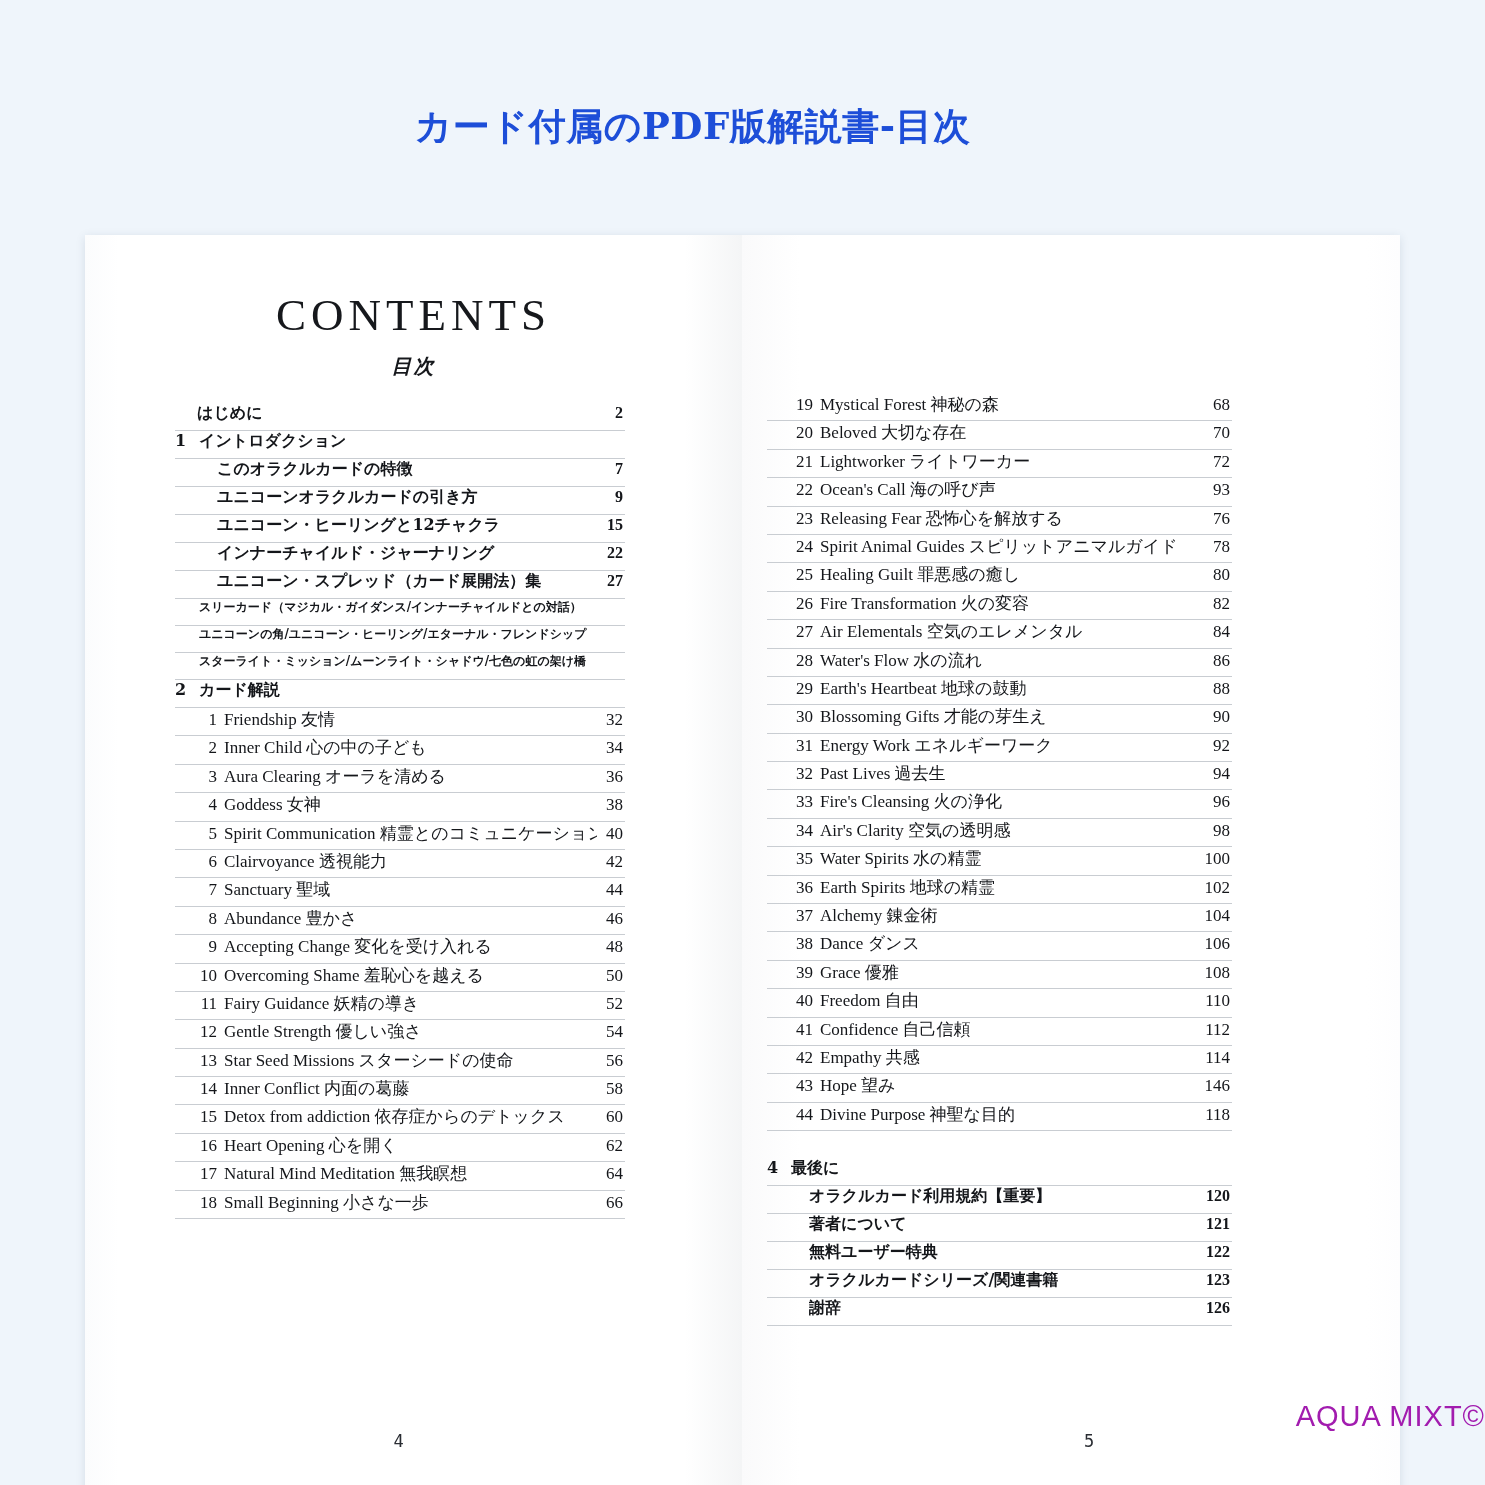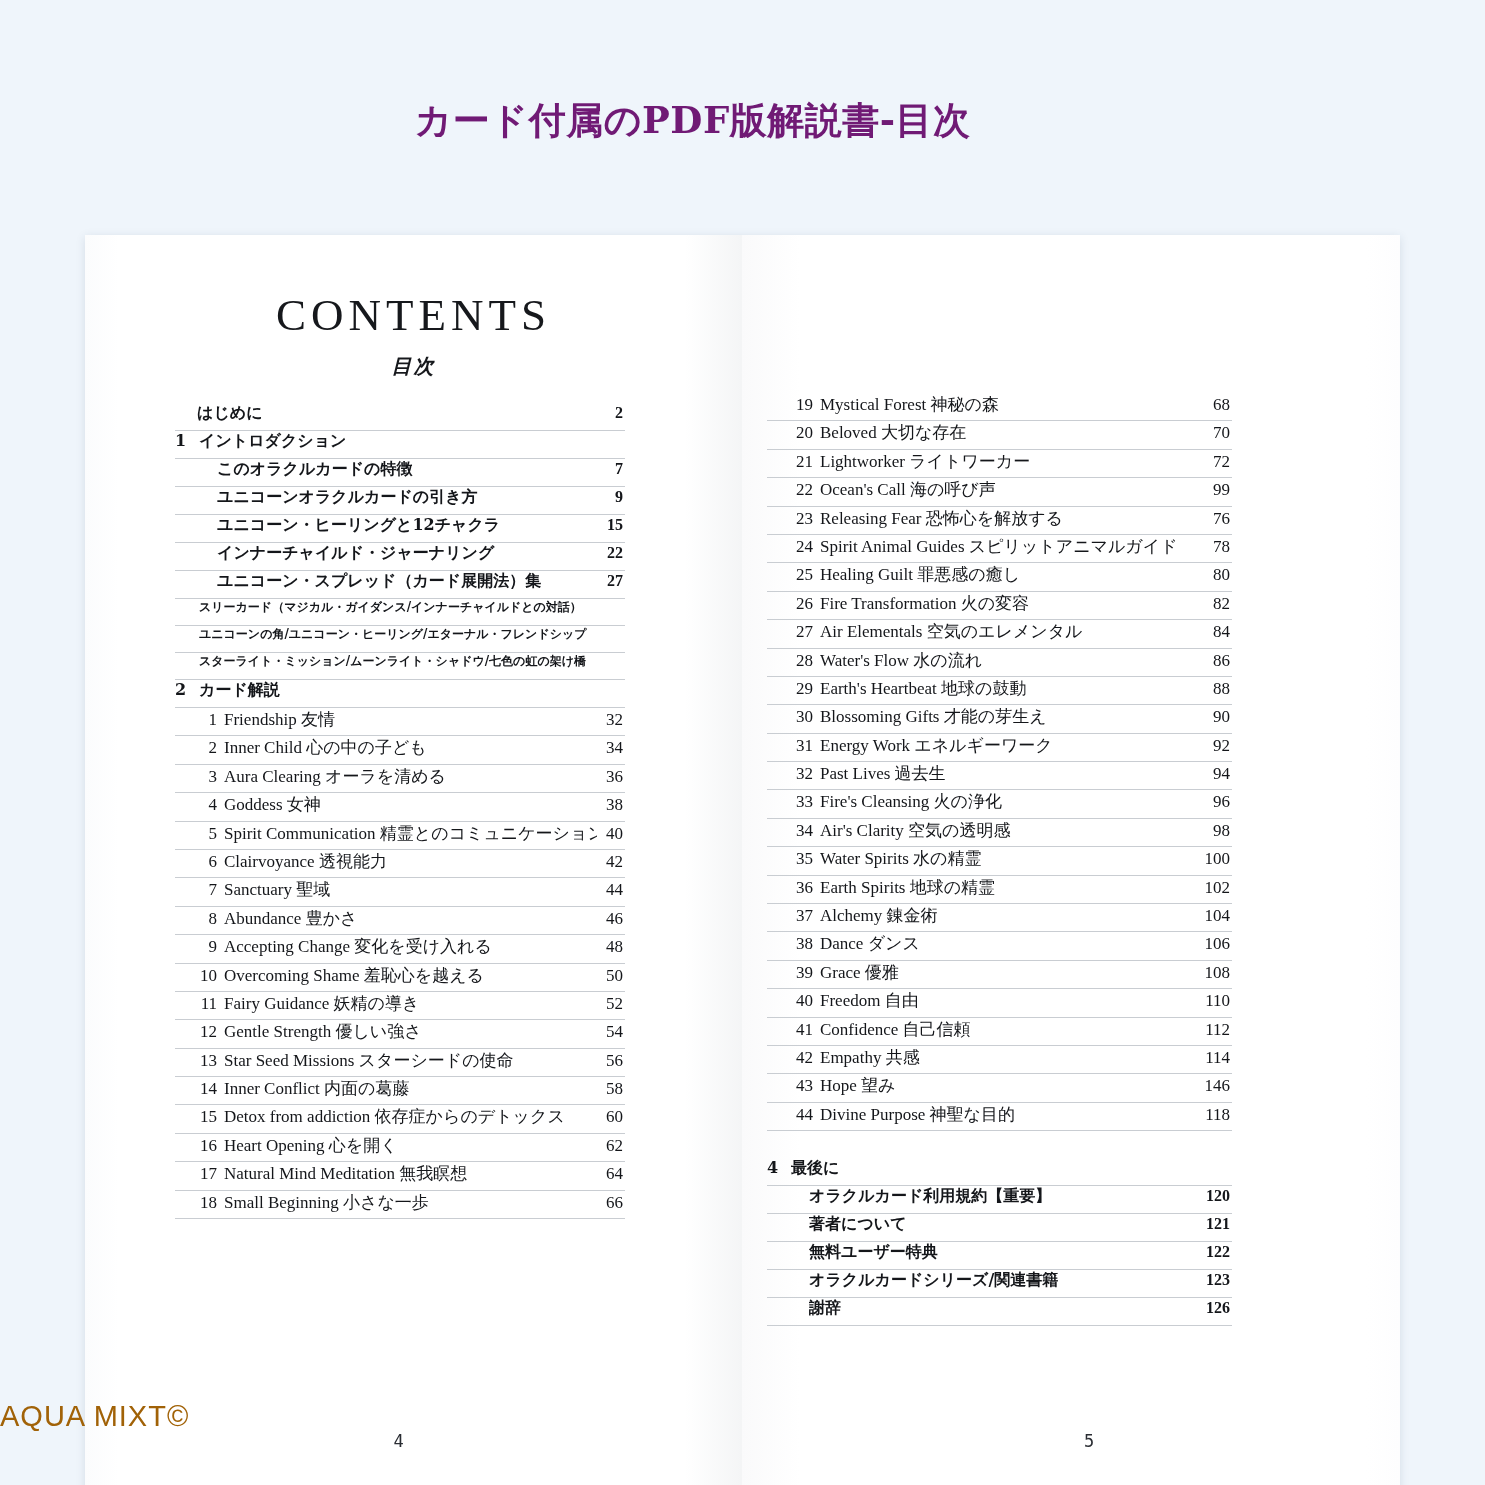--- a/index.html
+++ b/index.html
@@ -11,29 +11,29 @@
     height: 1485px;
     background: #eff5fb;
     font-family: "Liberation Serif", "DejaVu Serif", serif;
     overflow: hidden;
     position: relative;
   }
 
   
   .page-title {
     position: absolute;
-    top: 96px;
+    top: 102px;
     left: 0;
     width: 1385px;
     text-align: center;
     font-family: "DejaVu Serif", "Liberation Serif", serif;
     font-weight: bold;
     font-size: 37px;
     letter-spacing: 0.5px;
-    color: #701a75;
+    color: #1d4ed8;
   }
 
   
   .spread {
     position: absolute;
     left: 85px;
     top: 235px;
     width: 1315px;
     height: 1262px;
     display: flex;
@@ -187,25 +187,25 @@
   }
   .page.left .folio { transform: translateX(-15px); }
   .page.right .folio { transform: translateX(18px); }
 
   
   .footer-mark {
     position: absolute;
     left: 0;
     top: 1400px;
     width: 1485px;
-    text-align: left;
+    text-align: right;
     font-family: "Liberation Sans", "DejaVu Sans", sans-serif;
     font-size: 29px;
     letter-spacing: 1px;
-    color: #a16207;
+    color: #a21caf;
   }
 </style>
 </head>
 <body>
 
 <div class="page-title">カード付属のPDF版解説書-目次</div>
 
 <div class="spread">
 
   <div class="page left">
@@ -365,21 +365,21 @@
           <span class="num">70</span>
         </div>
         <div class="row lvl-card right-card">
           <span class="idx">21</span>
           <span class="label">Lightworker ライトワーカー</span>
           <span class="num">72</span>
         </div>
         <div class="row lvl-card right-card">
           <span class="idx">22</span>
           <span class="label">Ocean's Call 海の呼び声</span>
-          <span class="num">99</span>
+          <span class="num">93</span>
         </div>
         <div class="row lvl-card right-card">
           <span class="idx">23</span>
           <span class="label">Releasing Fear 恐怖心を解放する</span>
           <span class="num">76</span>
         </div>
         <div class="row lvl-card right-card">
           <span class="idx">24</span>
           <span class="label">Spirit Animal Guides スピリットアニマルガイド</span>
           <span class="num">78</span>

